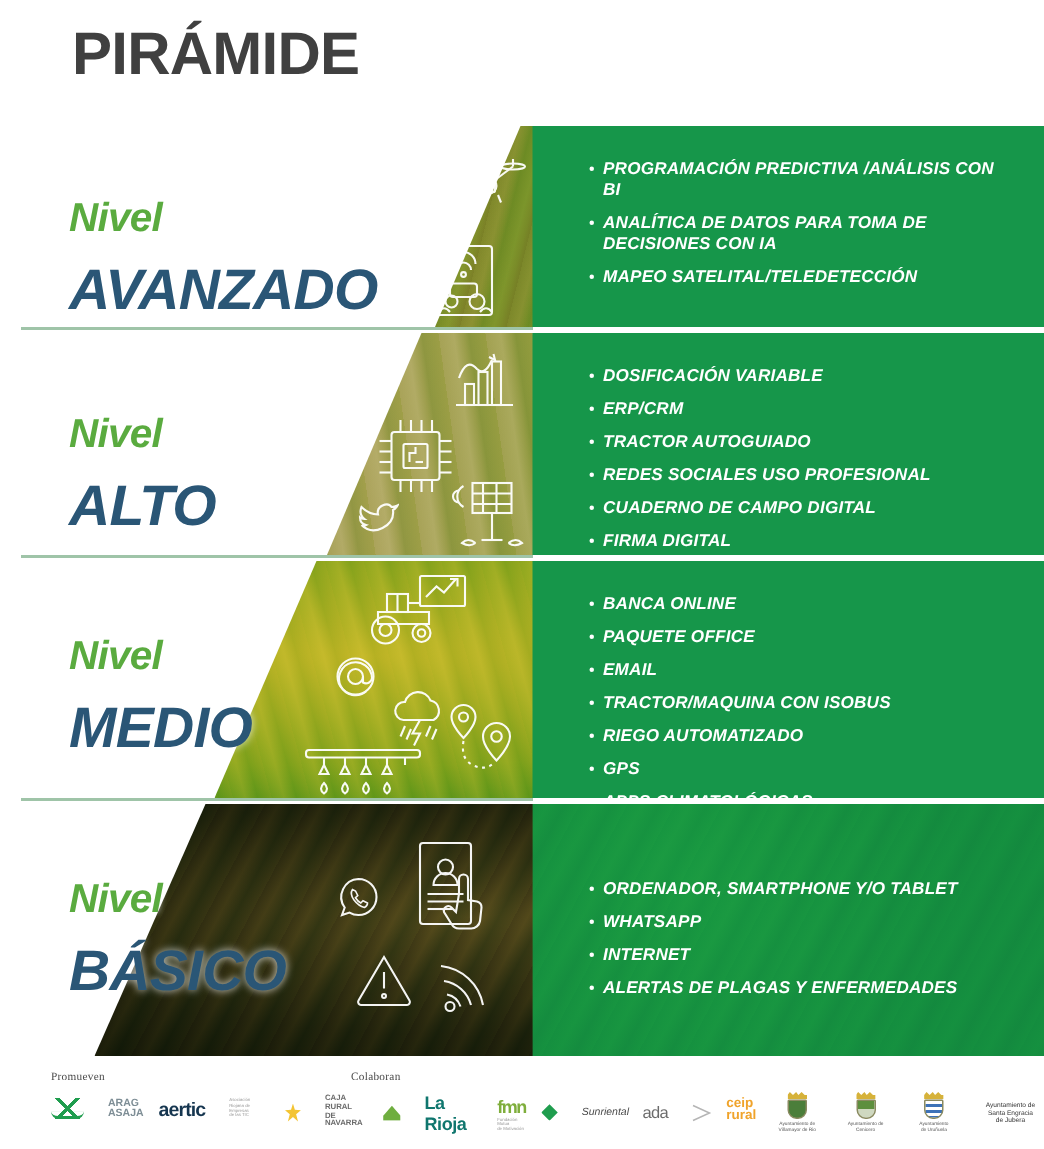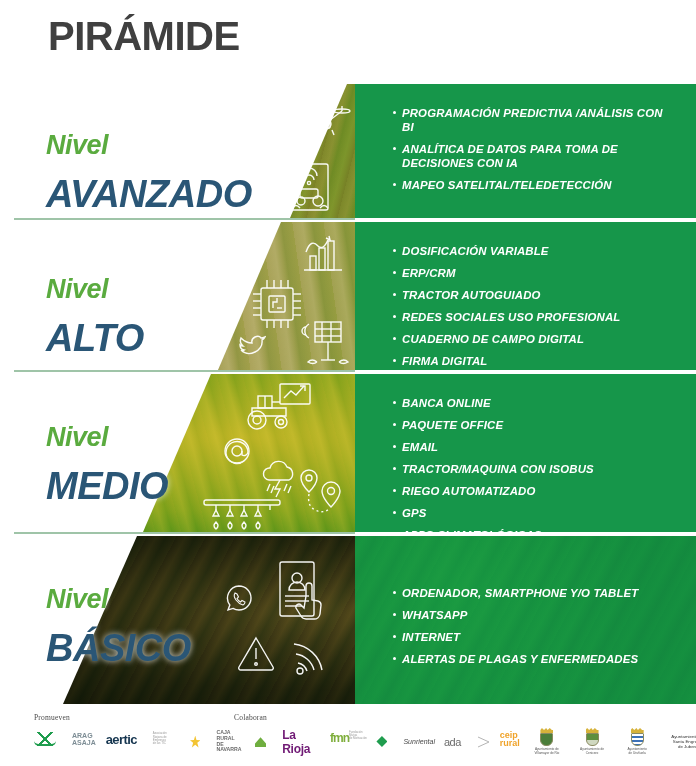--- a/index.html
+++ b/index.html
@@ -290,21 +290,21 @@
     background: #f3c433;
     clip-path: polygon(50% 0%, 62% 36%, 100% 38%, 70% 60%, 82% 100%, 50% 76%, 18% 100%, 30% 60%, 0 38%, 38% 36%);
   }
   .txt-caja { color: #6b6b6b; font-size: 5.2px; line-height: 5.6px; }
 
   .mark-rioja {
     width: 13px; height: 11px;
     background: #6fae3f;
     clip-path: polygon(50% 10%, 100% 70%, 100% 100%, 0 100%, 0 70%);
   }
-  .txt-rioja { color: #701a75; font-size: 12px; font-weight: bold; letter-spacing: -0.3px; }
+  .txt-rioja { color: #0f766e; font-size: 12px; font-weight: bold; letter-spacing: -0.3px; }
 
   .txt-fmn { color: #7fae3c; font-size: 12px; font-weight: bold; letter-spacing: -1px; }
   .mark-sun { width: 11px; height: 11px; background: #1f9d4e; clip-path: polygon(50% 0, 100% 50%, 50% 100%, 0 50%); }
   .txt-sun { color: #4a4a4a; font-size: 7px; font-style: italic; }
   .txt-ada { color: #6b6b6b; font-size: 11px; letter-spacing: -0.5px; }
   .txt-ceip { color: #f0a32a; font-size: 9px; font-weight: bold; line-height: 8px; }
 
   .shield {
     width: 15px; height: 19px;
     position: relative;
@@ -602,21 +602,21 @@
         <div class="mark-caja"></div>
         <div class="txt-caja" style="white-space:pre-line;font-weight:bold">CAJA RURAL
 DE NAVARRA</div>
       </div>
 
       <div class="logo">
         <div class="mark-rioja"></div>
         <div class="txt-rioja">La Rioja</div>
       </div>
 
-      <div class="logo" style="align-items:flex-start;gap:0">
+      <div class="logo" style="flex-direction:column;align-items:flex-start;gap:0">
         <div class="txt-fmn">fmn</div>
         <div class="cap-block">Fundación Mutua
 de Motivación</div>
       </div>
 
       <div class="logo">
         <div class="mark-sun"></div>
         <div class="txt-sun">Sunriental</div>
       </div>
 

